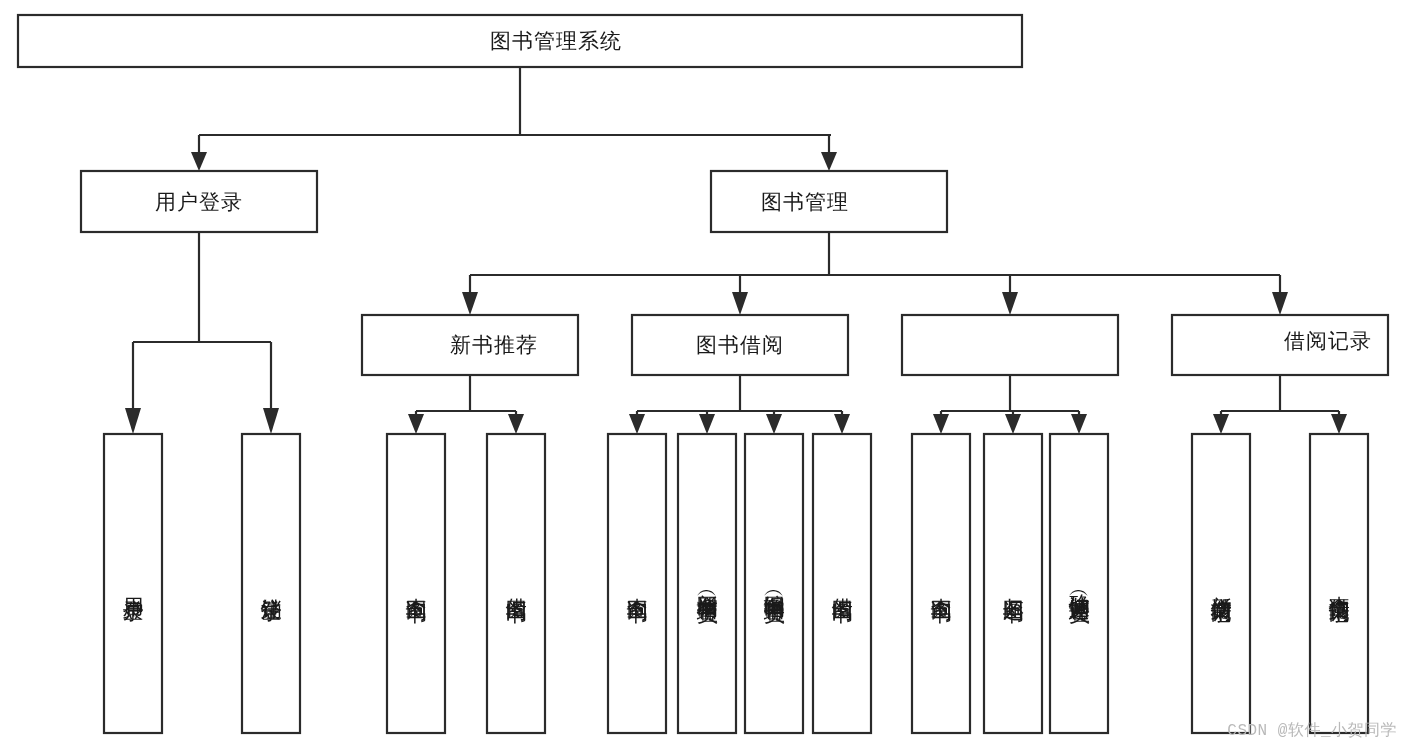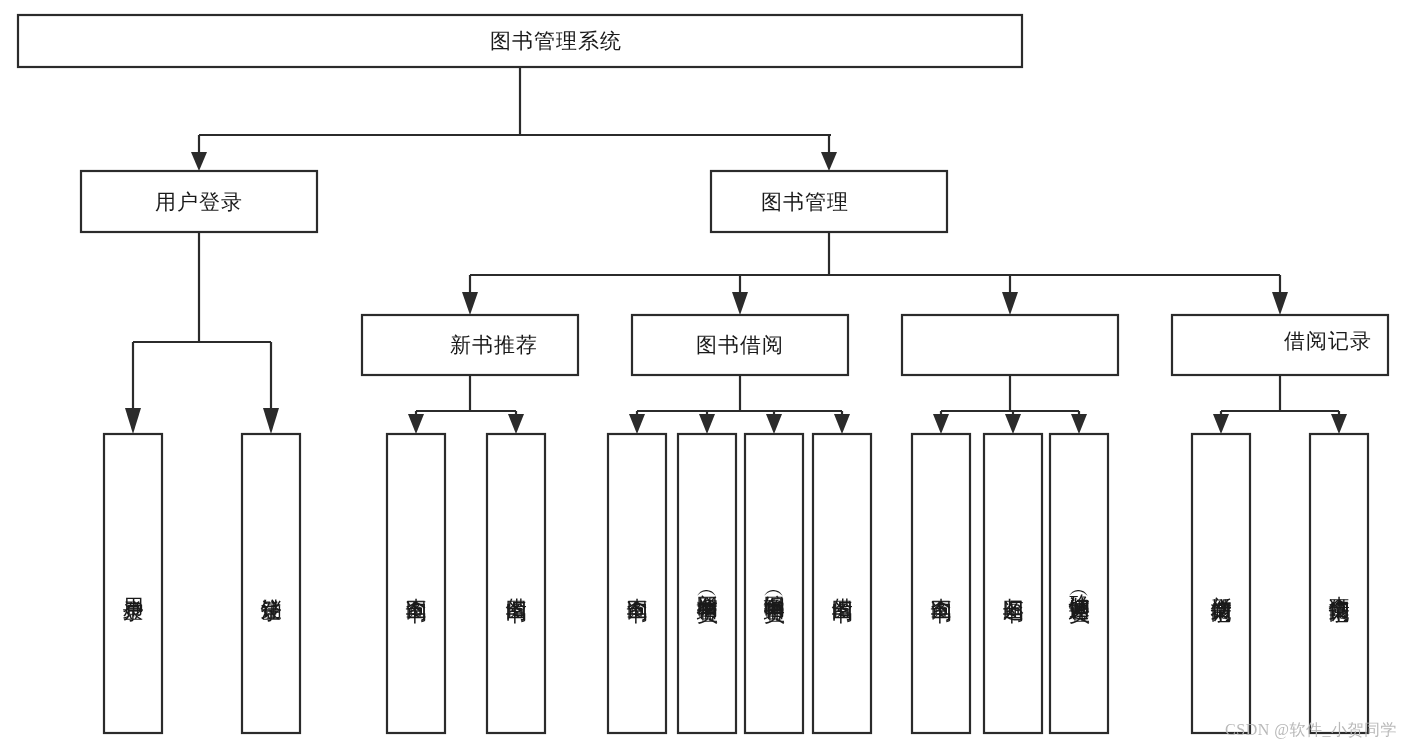--- a/index.html
+++ b/index.html
@@ -67,21 +67,21 @@
     white-space: nowrap;
     letter-spacing: 1px;
     pointer-events: none;
   }
   .watermark {
     position: absolute;
     right: 8px;
     bottom: 6px;
     font-size: 16px;
     color: #b9b9b9;
-    font-family: Liberation Serif, serif;
+    font-family: Liberation Mono, monospace;
     letter-spacing: 0.5px;
     pointer-events: none;
     white-space: nowrap;
   }
 </style>
 </head>
 <body>
 
 <div id="diagram-root">
 

